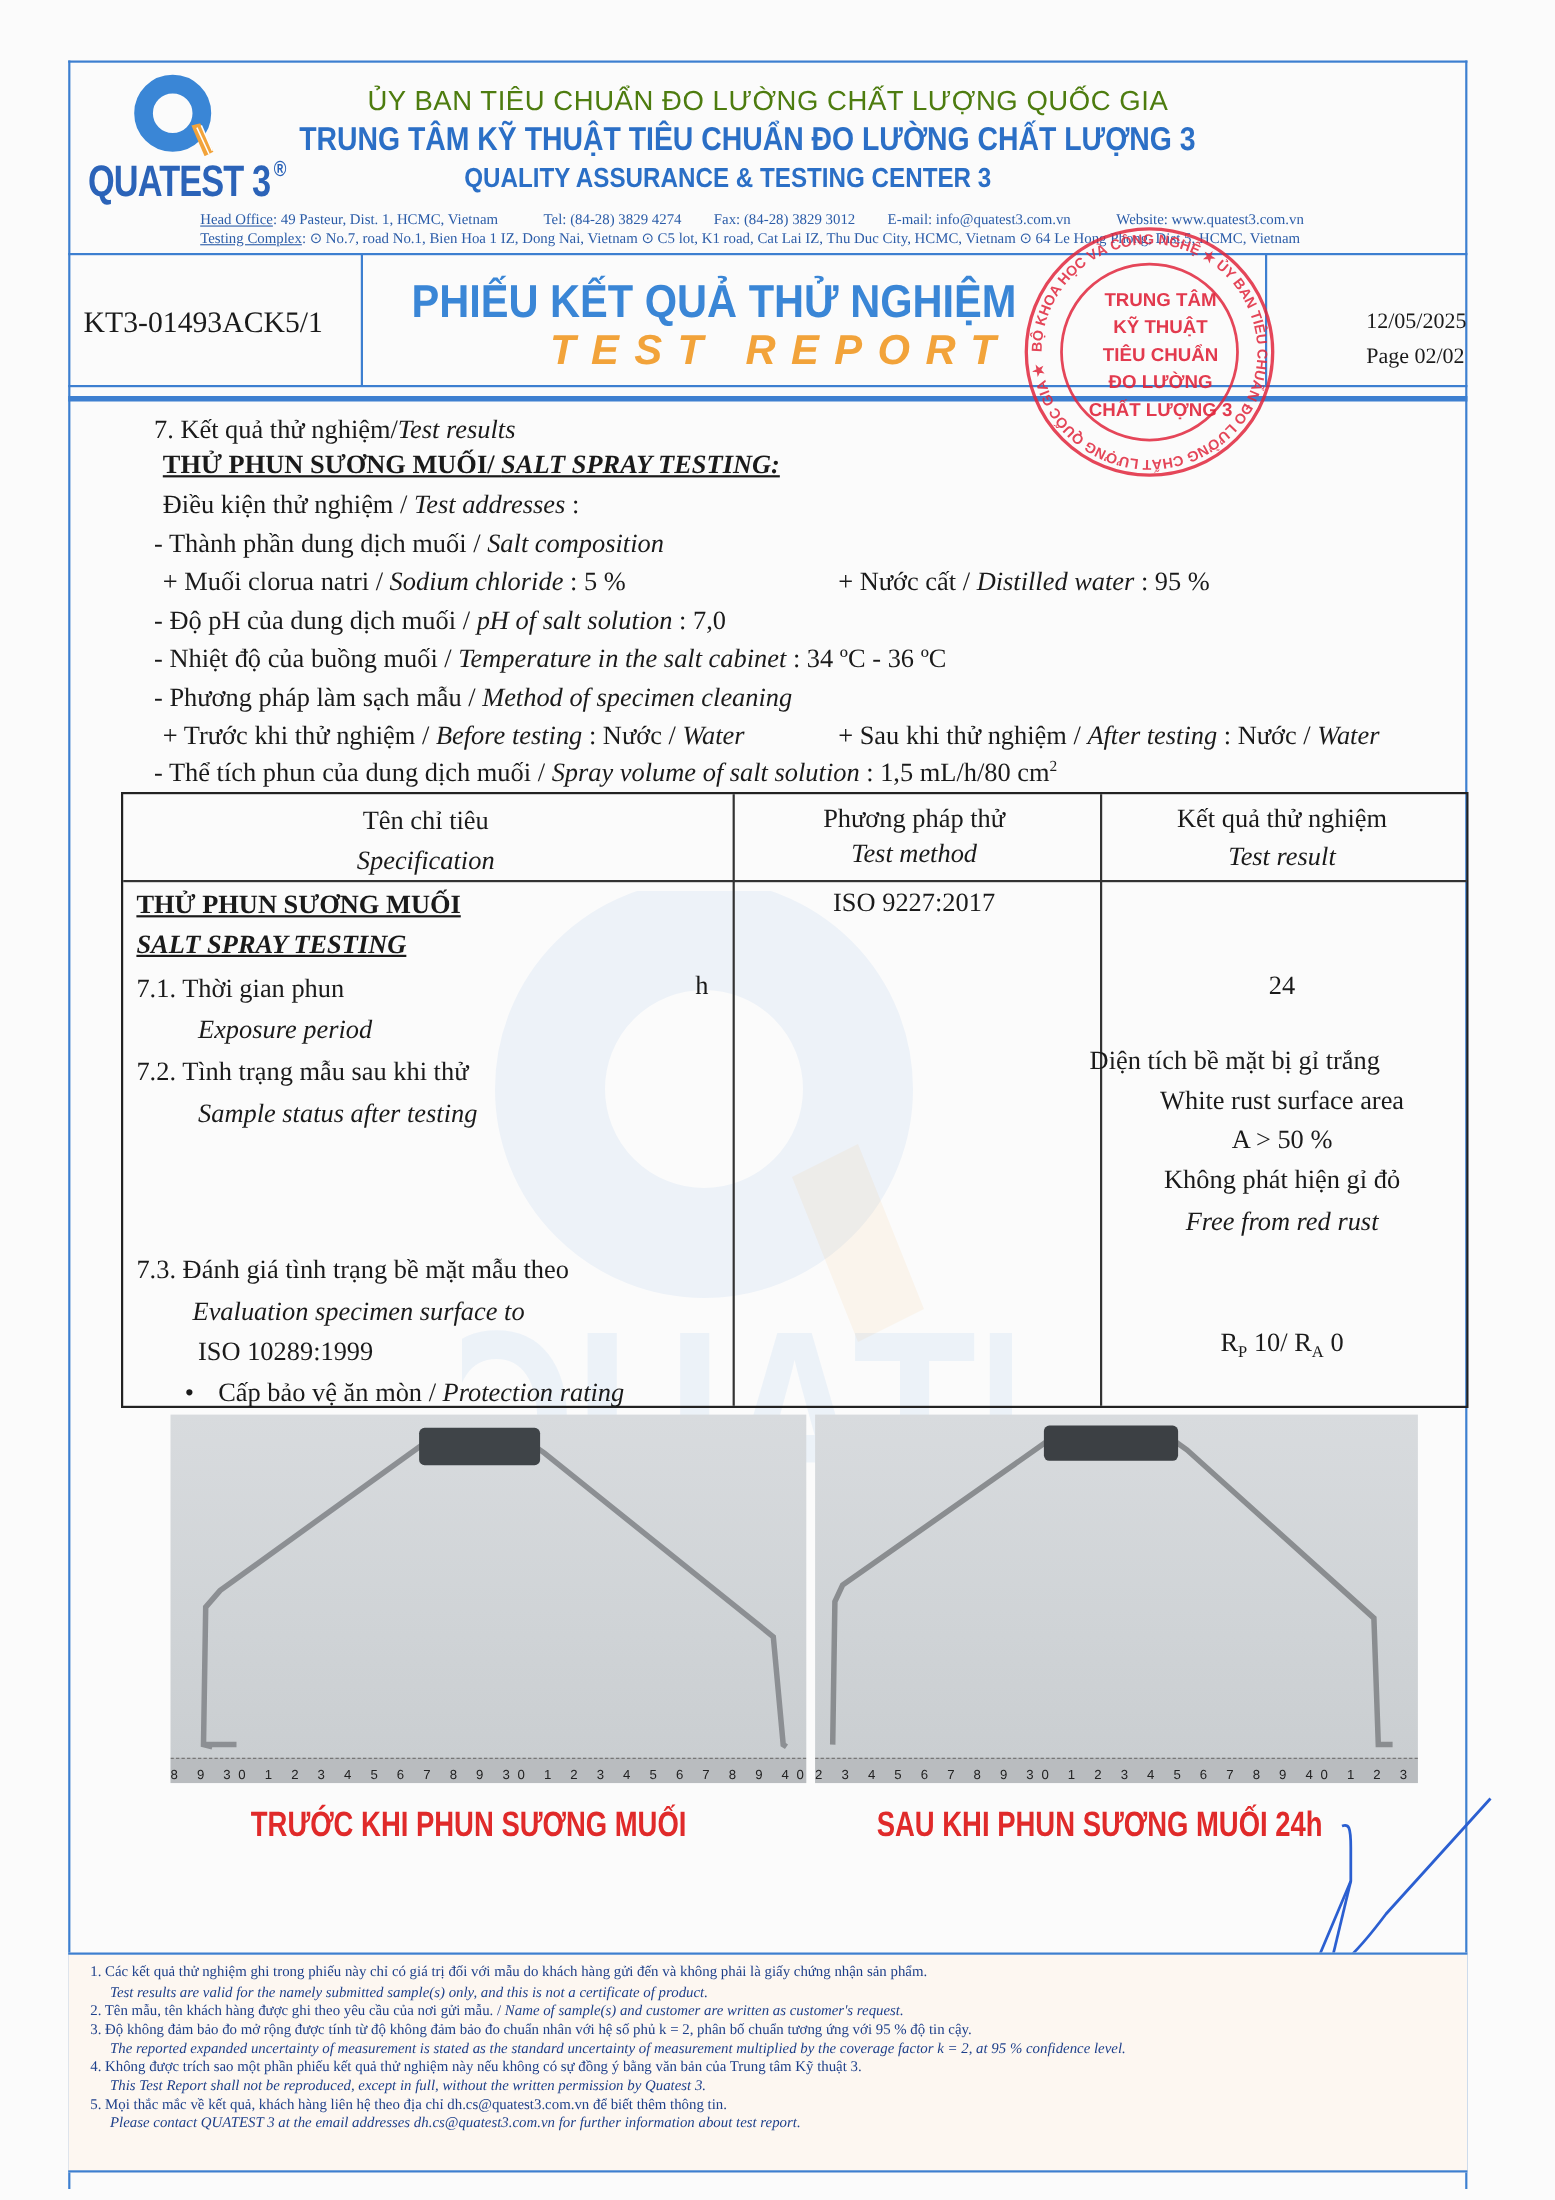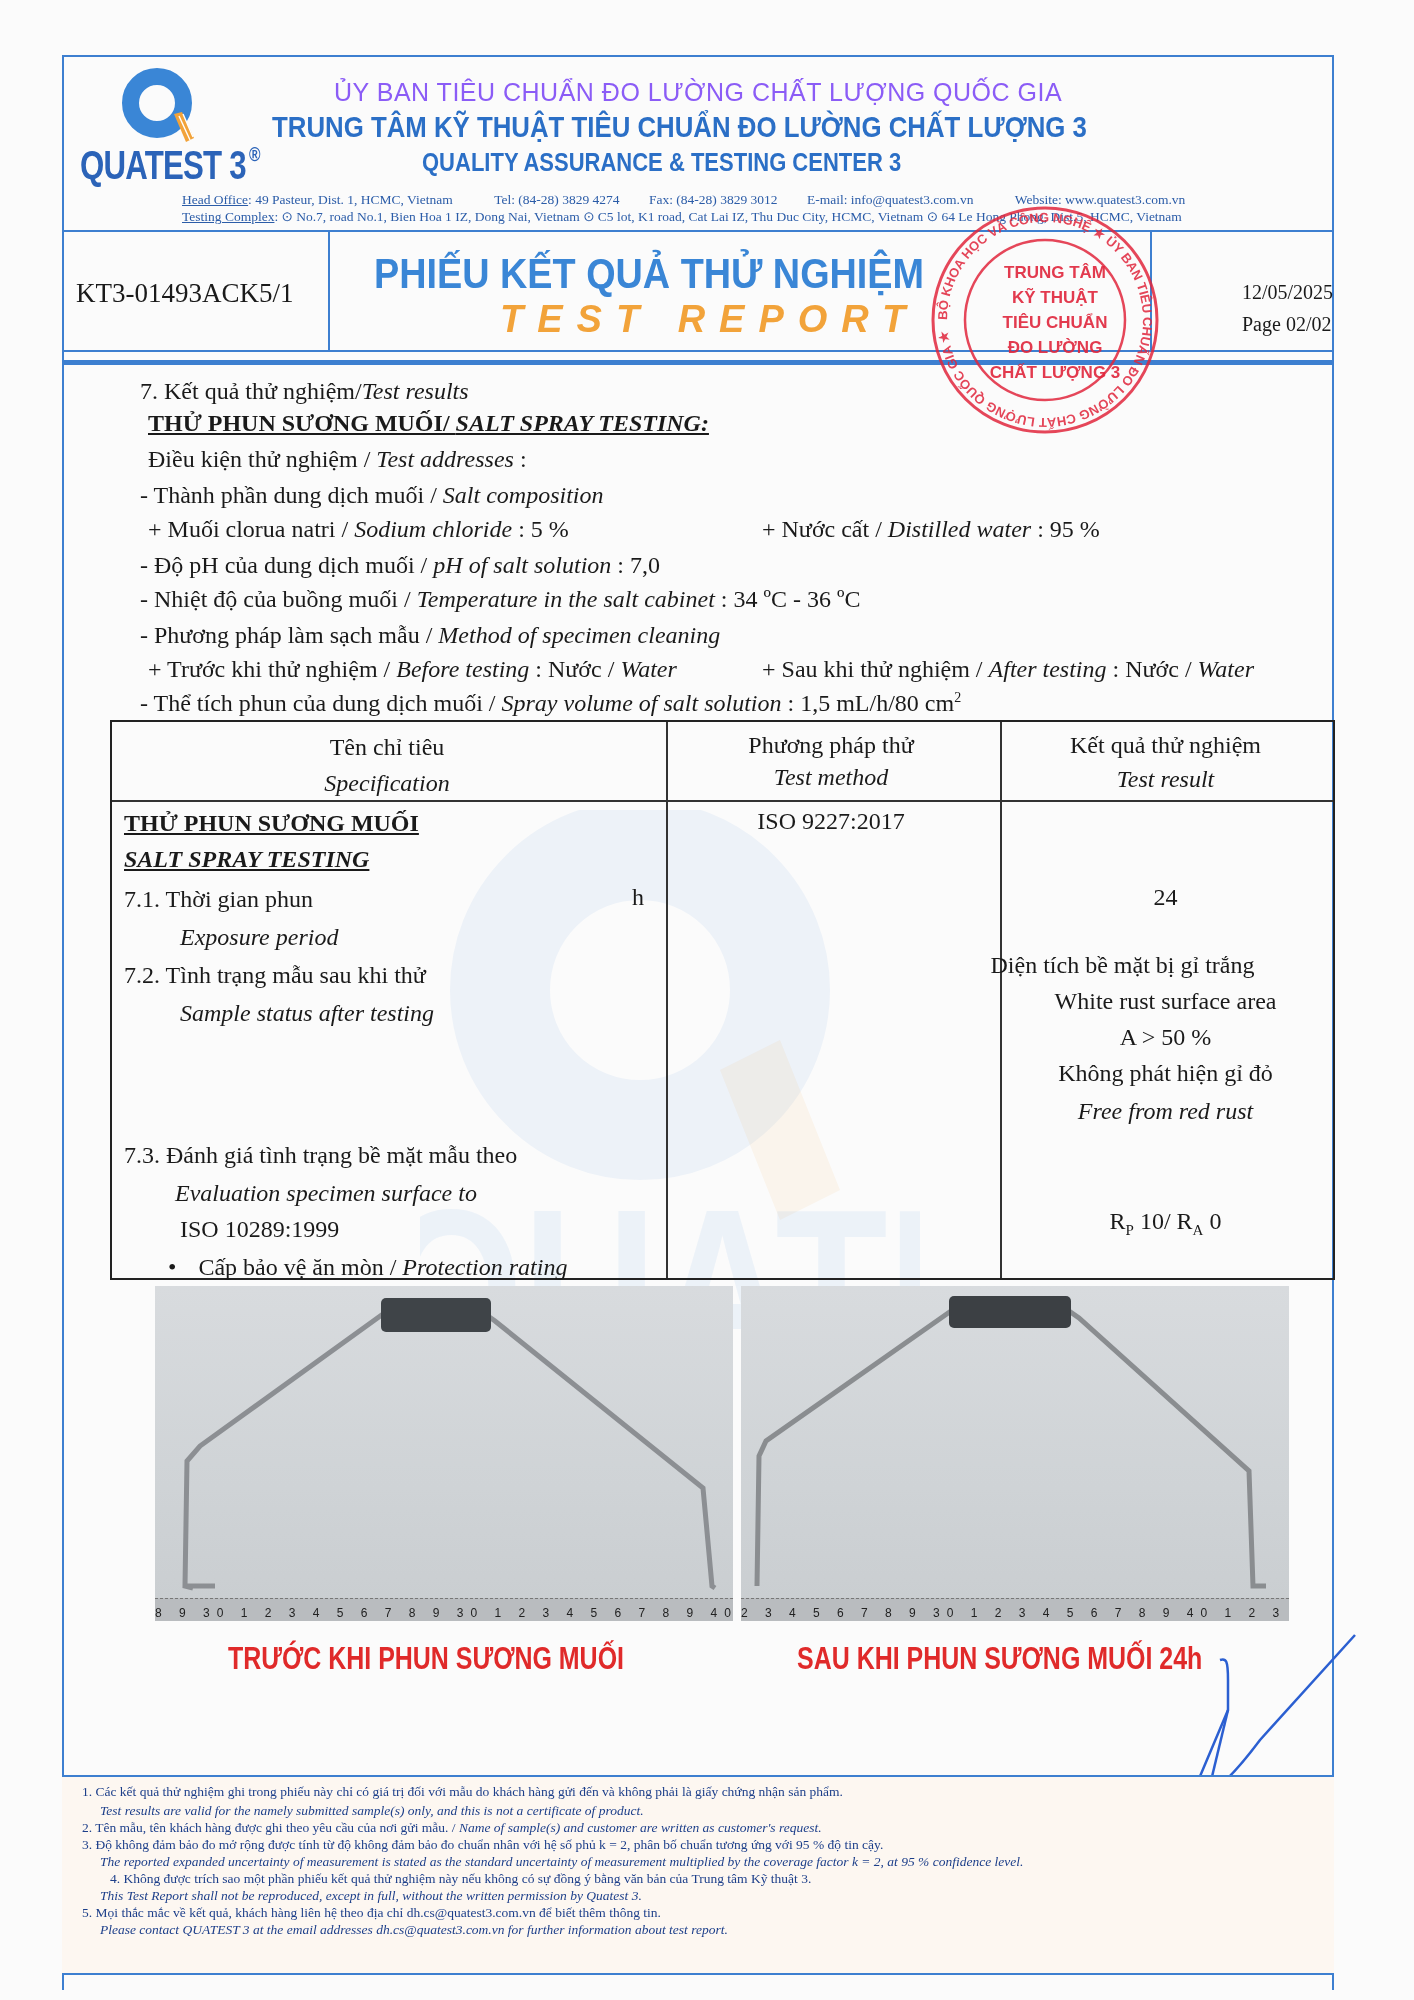--- a/index.html
+++ b/index.html
@@ -4,21 +4,21 @@
 <style>
   html,body{margin:0;padding:0;}
   body{width:1414px;height:2000px;background:#fbfbfb;position:relative;overflow:hidden;font-family:"Liberation Serif",serif;color:#1a1a1a;}
   .frame{position:absolute;left:62px;top:55px;width:1272px;height:1935px;border:2px solid #3d7fd0;border-bottom:none;box-sizing:border-box;}
   .abs{position:absolute;}
   
   .logo-ring{position:absolute;left:122px;top:68px;width:70px;height:70px;border-radius:50%;border:17px solid #3a86d6;box-sizing:border-box;}
   .logo-rays{position:absolute;left:172px;top:112px;width:26px;height:30px;}
   .logo-text{position:absolute;left:80px;top:143px;font-family:"Liberation Sans",sans-serif;font-weight:bold;font-size:40px;color:#2b63b8;letter-spacing:-1px;transform:scaleX(0.78);transform-origin:left top;}
   .logo-reg{font-size:20px;vertical-align:top;margin-left:4px;}
-  .h-line1{position:absolute;left:334px;top:78px;font-family:"Liberation Sans",sans-serif;font-size:25px;color:#8b5cf6;letter-spacing:0.5px;}
+  .h-line1{position:absolute;left:334px;top:78px;font-family:"Liberation Sans",sans-serif;font-size:25px;color:#4d7c0f;letter-spacing:0.5px;}
   .h-line2{position:absolute;left:272px;top:110px;font-family:"Liberation Sans",sans-serif;font-weight:bold;font-size:30px;color:#2b6fc6;transform:scaleX(0.86);transform-origin:left top;white-space:nowrap;}
   .h-line3{position:absolute;left:422px;top:148px;font-family:"Liberation Sans",sans-serif;font-weight:bold;font-size:25px;color:#2b6fc6;transform:scaleX(0.88);transform-origin:left top;white-space:nowrap;}
   .addr{position:absolute;left:182px;font-size:13.5px;color:#2b5ca8;white-space:nowrap;}
   .addr u{text-decoration:underline;}
   .hr-blue{position:absolute;left:62px;width:1272px;height:2px;background:#3d7fd0;}
   .vr-blue{position:absolute;width:2px;background:#3d7fd0;}
   .report-no{position:absolute;left:76px;top:278px;font-size:27px;}
   .title-vn{position:absolute;left:374px;top:250px;font-family:"Liberation Sans",sans-serif;font-weight:bold;font-size:42px;color:#3a86d6;transform:scaleX(0.9);transform-origin:left top;white-space:nowrap;}
   .title-en{position:absolute;left:500px;top:298px;font-family:"Liberation Sans",sans-serif;font-weight:bold;font-style:italic;font-size:38px;color:#f2a33a;letter-spacing:14px;white-space:nowrap;}
   .date{position:absolute;left:1198px;top:276px;font-size:20px;line-height:32px;margin-left:44px;}
@@ -220,16 +220,16 @@
   <path d="M0,40 C6,38 8,40 8,60 L8,90 L-30,180 C-10,178 10,160 40,120 L135,15" fill="none" stroke="#2b5fd1" stroke-width="2.5" transform="translate(30,0)"></path>
   <path d="M38,90 L20,165" fill="none" stroke="#2b5fd1" stroke-width="2.5"></path>
 </svg>
 
 <div class="foot-box"></div>
 <div class="fn" style="top:1760px;margin-top:24px;">1. Các kết quả thử nghiệm ghi trong phiếu này chỉ có giá trị đối với mẫu do khách hàng gửi đến và không phải là giấy chứng nhận sản phẩm.</div>
 <div class="fn it" style="top:1803px;">Test results are valid for the namely submitted sample(s) only, and this is not a certificate of product.</div>
 <div class="fn" style="top:1820px;"><span>2. Tên mẫu, tên khách hàng được ghi theo yêu cầu của nơi gửi mẫu. / </span><i>Name of sample(s) and customer are written as customer's request.</i></div>
 <div class="fn" style="top:1837px;">3. Độ không đảm bảo đo mở rộng được tính từ độ không đảm bảo đo chuẩn nhân với hệ số phủ k = 2, phân bố chuẩn tương ứng với 95 % độ tin cậy.</div>
 <div class="fn it" style="top:1854px;">The reported expanded uncertainty of measurement is stated as the standard uncertainty of measurement multiplied by the coverage factor k = 2, at 95 % confidence level.</div>
-<div class="fn" style="top:1871px;margin-left:28px;">4. Không được trích sao một phần phiếu kết quả thử nghiệm này nếu không có sự đồng ý bằng văn bản của Trung tâm Kỹ thuật 3.</div>
+<div class="fn" style="top:1871px;">4. Không được trích sao một phần phiếu kết quả thử nghiệm này nếu không có sự đồng ý bằng văn bản của Trung tâm Kỹ thuật 3.</div>
 <div class="fn it" style="top:1888px;">This Test Report shall not be reproduced, except in full, without the written permission by Quatest 3.</div>
 <div class="fn" style="top:1905px;">5. Mọi thắc mắc về kết quả, khách hàng liên hệ theo địa chỉ dh.cs@quatest3.com.vn để biết thêm thông tin.</div>
 <div class="fn it" style="top:1922px;">Please contact QUATEST 3 at the email addresses dh.cs@quatest3.com.vn  for further information about test report.</div>
 
 </body></html>

